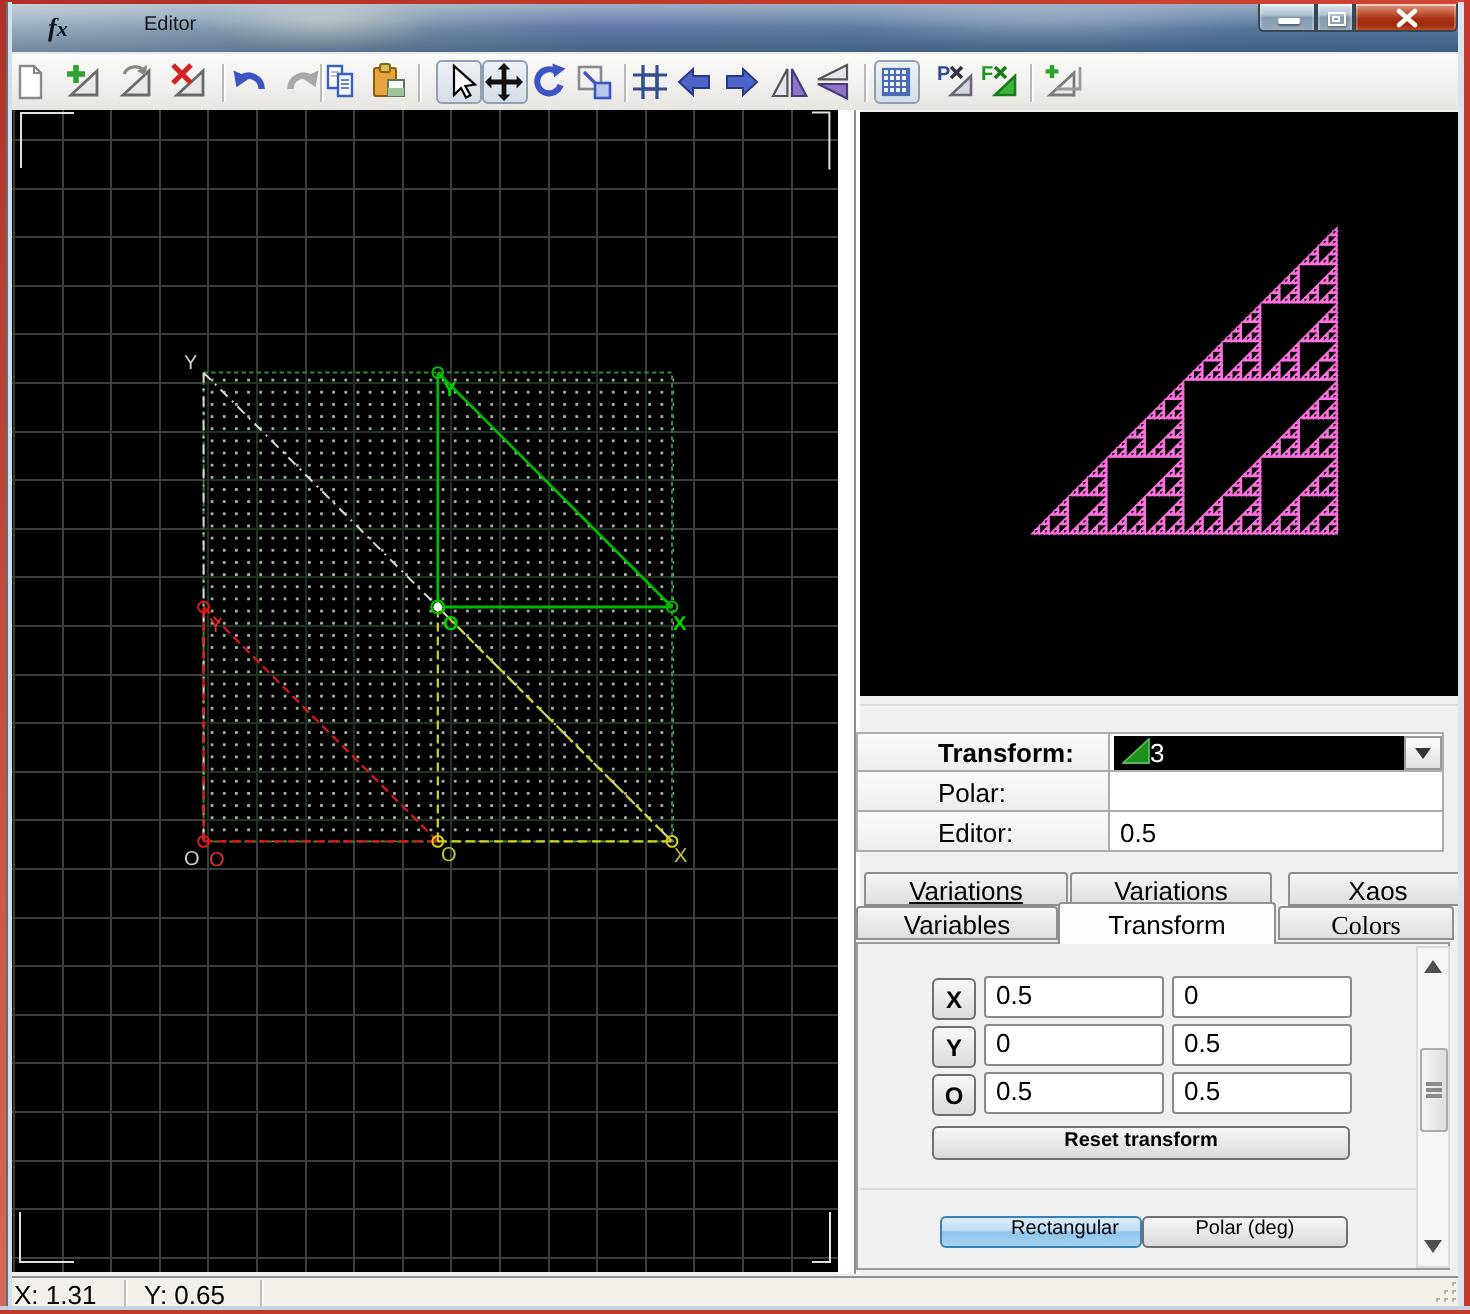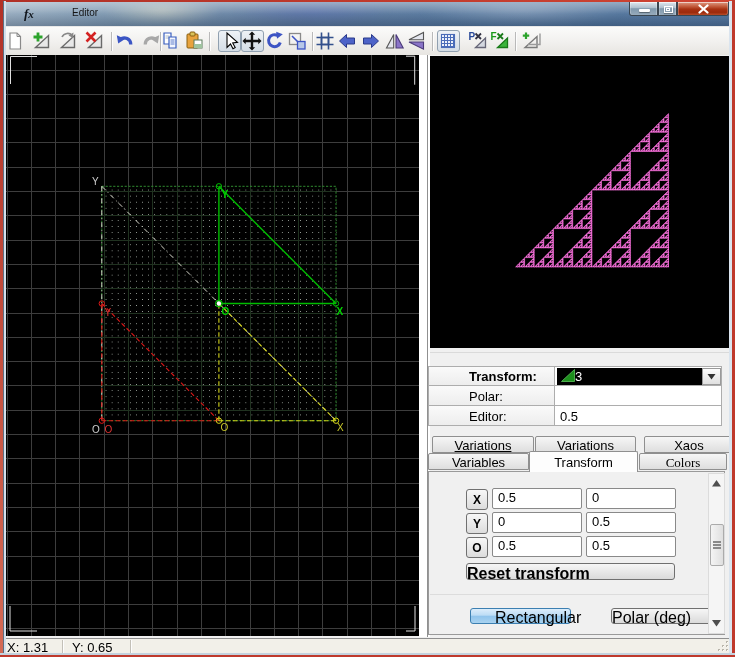--- a/index.html
+++ b/index.html
@@ -46,21 +46,21 @@
 .lblcell { background:linear-gradient(180deg,#fafafa,#ededed); text-align:left;padding-left:40px; }
 .fld { position:absolute; background:#fff; border:1px solid #898989; font-size:13px;
   padding:1px 0 0 5px; border-radius:2px; }
 .tab { position:absolute; height:17px; background:linear-gradient(180deg,#f6f6f6,#dedede);
   border:1px solid #8f8f8f; border-radius:2px 2px 0 0; text-align:center;
   font-size:13px; padding-top:1px; }
 .xyobtn { position:absolute; left:466px; width:22px; height:21px;
   background:linear-gradient(180deg,#f7f7f7,#dcdcdc); border:1px solid #707070;
   border-radius:3px; text-align:center; font-weight:bold; font-size:12px; padding-top:3px; }
 .btn { position:absolute; background:linear-gradient(180deg,#f6f6f6,#dadada);
-  border:1px solid #707070; border-radius:3px; text-align:left; font-size:16px; }
+  border:1px solid #707070; border-radius:3px; text-align:center; font-size:10px; }
 #statusbar { left:5px; top:638px; width:725px; height:15px; background:#f2f0e9;
   border-top:1px solid #8f8f8f; font-size:13px; color:#000; }
 .ssep { position:absolute; top:1px; width:1px; height:14px; background:#c3c0b8;
   box-shadow:1px 0 0 #fdfdfd; }
 </style></head><body>
 
 <div id="titlebar" class="abs">
  <div class="blob1"></div>
     <div class="blob2"></div>
     <div class="blob3"></div>
@@ -272,21 +272,21 @@
 <div class="xyobtn" style="top:513px;">Y</div>
 <div class="fld" style="left:492px;top:512px;width:90px;height:21px;">0</div>
 <div class="fld" style="left:586px;top:512px;width:90px;height:21px;">0.5</div>
 <div class="xyobtn" style="top:537px;">O</div>
 <div class="fld" style="left:492px;top:536px;width:90px;height:21px;">0.5</div>
 <div class="fld" style="left:586px;top:536px;width:90px;height:21px;">0.5</div>
 
 <div class="btn" style="left:466px;top:563px;width:209px;height:17px;font-weight:bold;padding-top:1px;">Reset transform</div>
 
 <div class="btn" style="left:470px;top:608px;width:101px;height:16px;background:linear-gradient(180deg,#dcedfb 0%,#bcdcf5 45%,#90c4ec 50%,#a8d2f0 100%);border:1px solid #3c7fb1;padding-left:24px;">Rectangular</div>
-<div class="btn" style="left:571px;top:608px;width:103px;height:16px;margin-left:40px;">Polar (deg)</div>
+<div class="btn" style="left:571px;top:608px;width:103px;height:16px;">Polar (deg)</div>
 
 <div class="abs" style="left:708px;top:473px;width:17px;height:161px;background:#f5f5f5;border:1px solid #dcdcdc;"></div>
 <svg class="abs" style="left:712px;top:480px" width="9" height="7">
     <path d="M4.5 0 L9 6.5 H0 Z" fill="#4f4f4f"></path>
   </svg>
 <svg class="abs" style="left:712px;top:620px" width="9" height="7">
     <path d="M0 0 H9 L4.5 6.5 Z" fill="#4f4f4f"></path>
   </svg>
 <div class="abs" style="left:709.5px;top:524px;width:14px;height:42px;background:linear-gradient(90deg,#f4f4f4,#dfdfdf);border:1px solid #ababab;border-radius:2px;"></div>
 <div class="abs" style="left:712.5px;top:541px;width:8px;height:1.5px;background:#8a8a8a;box-shadow:0 3px 0 #8a8a8a, 0 6px 0 #8a8a8a;"></div>

